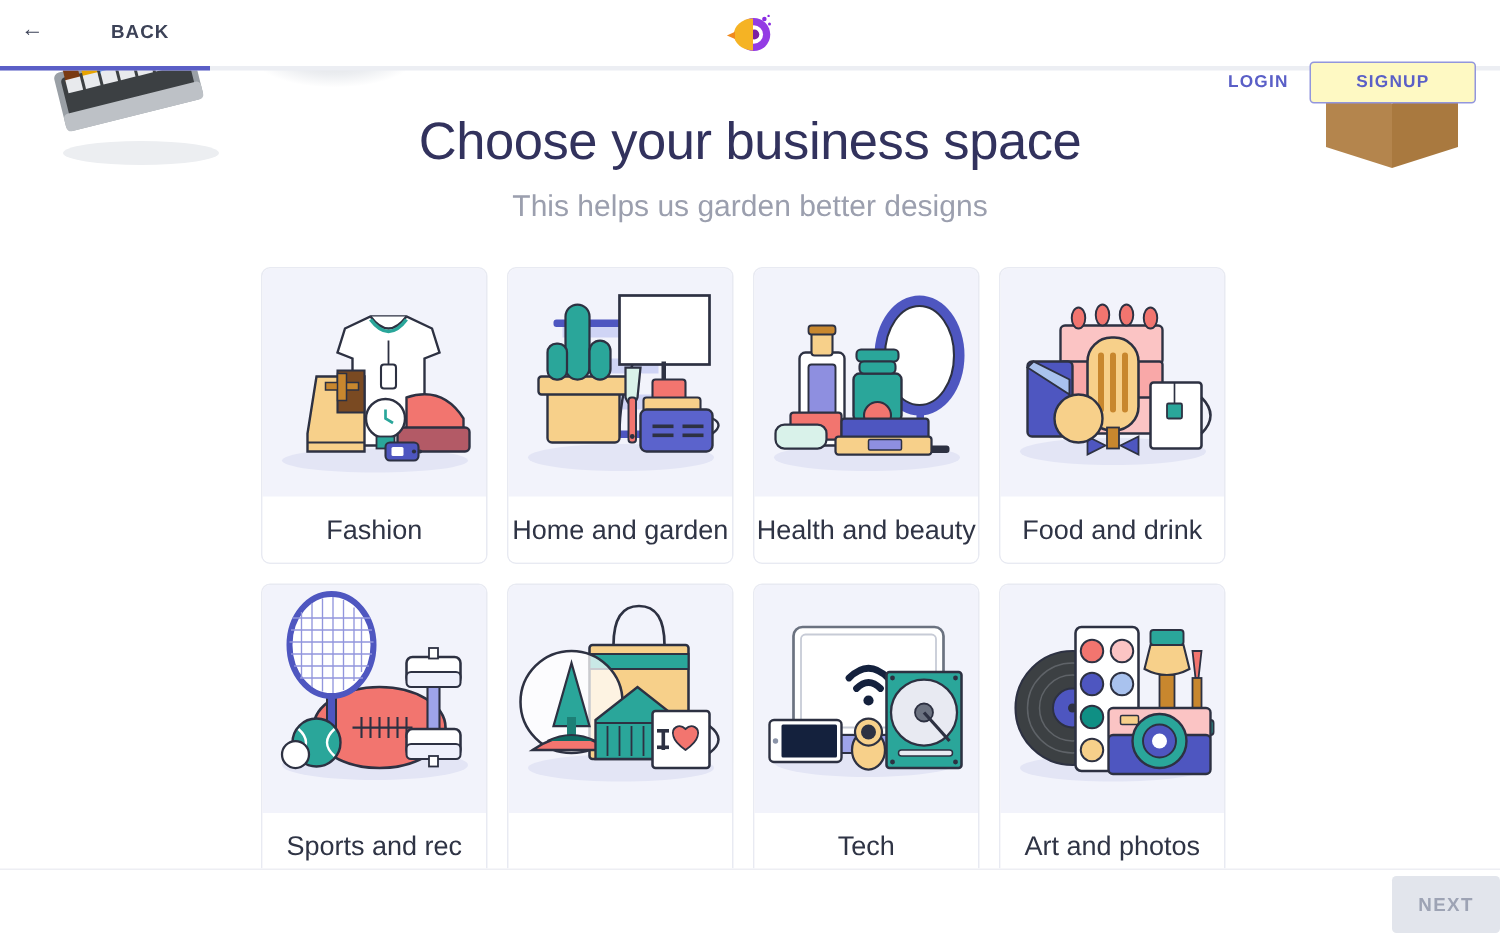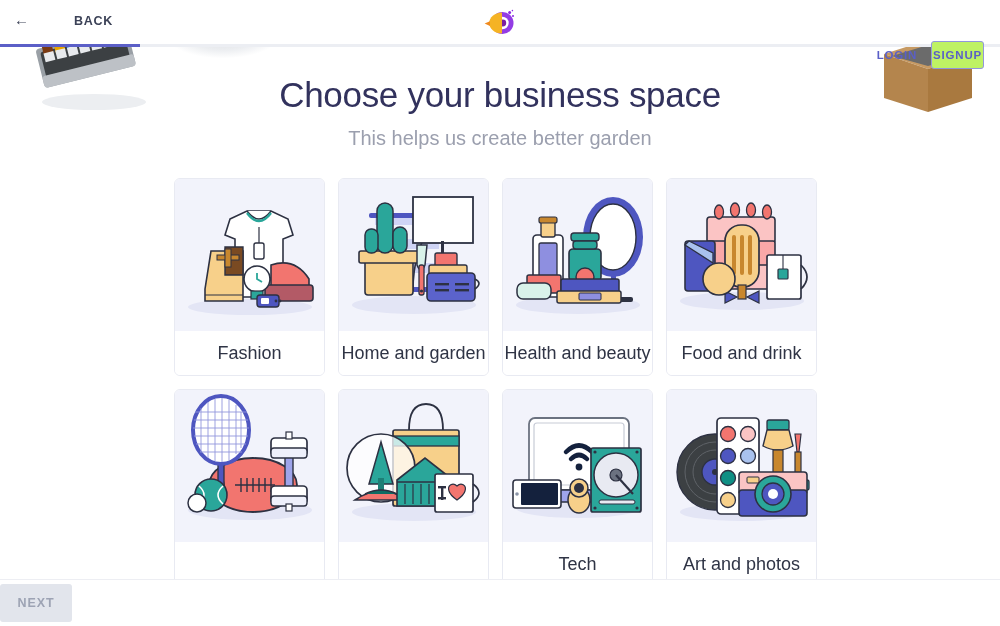--- a/index.html
+++ b/index.html
@@ -64,23 +64,23 @@
     color: #5a5fc7;
     cursor: pointer;
   }
   .signup-btn {
     font-size: 11.5px;
     letter-spacing: 0.8px;
     font-weight: bold;
     color: #5a5fc7;
     border: 1px solid #9296dd;
     border-radius: 3px;
-    padding: 7px 1px;
+    padding: 7px 30px;
     cursor: pointer;
-    background: #bef264;
+    background: #fef9c3;
   }
 
   
   .progress-track {
     position: absolute;
     top: 43px; left: 0;
     width: 1000px; height: 4px;
     background: #eceef3;
     z-index: 39;
   }
@@ -179,21 +179,21 @@
   .footer {
     position: absolute;
     left: 0; bottom: 0;
     width: 1000px;
     height: 47px;
     background: #ffffff;
     border-top: 1px solid #edeef3;
     z-index: 45;
     display: flex;
     align-items: center;
-    justify-content: flex-start;
+    justify-content: flex-end;
   }
   .next-btn {
     width: 72px;
     height: 38px;
     background: #e2e5ec;
     border: none;
     border-radius: 3px;
     color: #9da3b4;
     font-size: 12.5px;
     letter-spacing: 0.9px;
@@ -265,21 +265,21 @@
     <polygon points="6,18 50,4 94,18 50,33" fill="#c79a63"></polygon>
     <polygon points="14,20 50,9 86,20 50,30" fill="#6b6b6b"></polygon>
     <polygon points="6,18 6,62 50,76 50,33" fill="#b4854d"></polygon>
     <polygon points="94,18 94,62 50,76 50,33" fill="#a9793f"></polygon>
   </svg>
 </div>
 
 <div class="main">
 
   <h1 class="page-title">Choose your business space</h1>
-  <div class="page-sub">This helps us create better garden</div>
+  <div class="page-sub">This helps us garden better designs</div>
 
   <div class="grid">
 
     <div class="card">
       <div class="card-art">
         <svg width="151" height="152" viewBox="0 0 151 152">
           <ellipse cx="75" cy="128" rx="62" ry="8" fill="#e3e5f5"></ellipse>
           <path d="M55 40 L72 32 L96 32 L113 40 L118 56 L108 60 L108 118 L60 118 L60 60 L50 56 Z" fill="#fff" stroke="#2d3142" stroke-width="1.6"></path>
           <path d="M60 100 L108 100" stroke="#2aa69a" stroke-width="4"></path>
           <path d="M72 32 Q84 48 96 32" fill="#fff" stroke="#2d3142" stroke-width="1.6"></path>
@@ -432,20 +432,21 @@
           <circle cx="22" cy="113" r="9" fill="#fff" stroke="#2d3142" stroke-width="1.5"></circle>
           <rect x="110" y="60" width="8" height="54" fill="#9ea4ea" stroke="#2d3142" stroke-width="1.4"></rect>
           <rect x="96" y="48" width="36" height="18" rx="4" fill="#fff" stroke="#2d3142" stroke-width="1.7"></rect>
           <rect x="96" y="58" width="36" height="10" rx="3" fill="#eef0fb" stroke="#2d3142" stroke-width="1.4"></rect>
           <rect x="111" y="42" width="6" height="7" fill="#fff" stroke="#2d3142" stroke-width="1.2"></rect>
           <rect x="96" y="96" width="36" height="18" rx="4" fill="#fff" stroke="#2d3142" stroke-width="1.7"></rect>
           <rect x="96" y="106" width="36" height="10" rx="3" fill="#eef0fb" stroke="#2d3142" stroke-width="1.4"></rect>
           <rect x="111" y="114" width="6" height="7" fill="#fff" stroke="#2d3142" stroke-width="1.2"></rect>
         </svg>
       </div>
+      <div class="card-label">Sports and rec</div>
     </div>
 
     <div class="card">
       <div class="card-art">
         <svg width="151" height="152" viewBox="0 0 151 152">
           <ellipse cx="75" cy="122" rx="62" ry="9" fill="#e3e5f5"></ellipse>
           <rect x="54" y="40" width="66" height="76" rx="2" fill="#f7d08a" stroke="#2d3142" stroke-width="1.7"></rect>
           <rect x="54" y="46" width="66" height="10" fill="#2aa69a" stroke="#2d3142" stroke-width="1.3"></rect>
           <path d="M70 40 Q70 14 87 14 Q104 14 104 40" fill="none" stroke="#2d3142" stroke-width="1.8"></path>
           <circle cx="42" cy="78" r="34" fill="#fff" fill-opacity="0.75" stroke="#2d3142" stroke-width="1.7"></circle>

